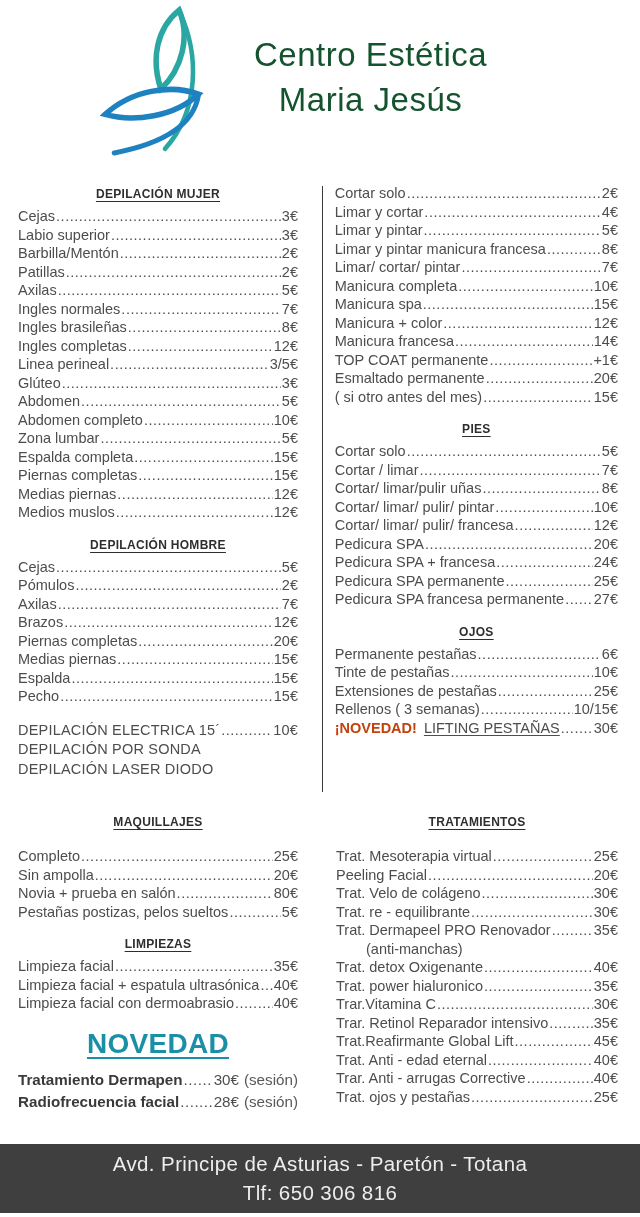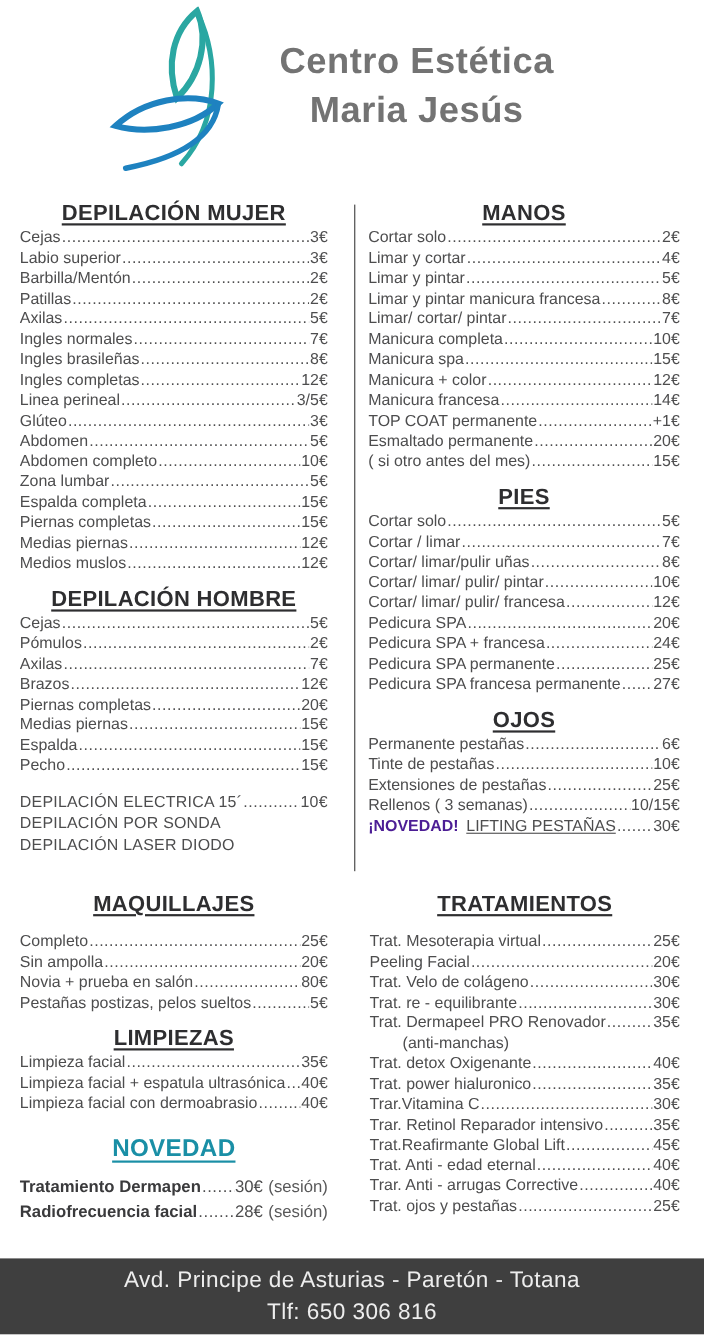--- a/index.html
+++ b/index.html
@@ -15,66 +15,66 @@
   .header { display: flex; padding: 6px 0 0 98px; height: 168px; }
   .logo { width: 142px; height: 154px; flex: 0 0 auto; }
   .logo path { fill: none; stroke-linecap: round; }
   .leaf-top   { stroke: var(--teal, #2aa7a2); stroke-width: 5.5; }
   .leaf-top-sweep { stroke: var(--teal, #2aa7a2); stroke-width: 4.5; }
   .leaf-bottom { stroke: var(--blue, #1e82c0); stroke-width: 5.5; }
   .leaf-bottom-tail { stroke: var(--blue, #1e82c0); stroke-width: 5; }
   .title-block {
     margin: 26px 0 0 14px;
     text-align: center;
-    color: #737373;
+    color: #14532d;
     font-size: 33px;
     line-height: 45px;
     letter-spacing: 0.5px;
-    font-weight: 700;
+    font-weight: 400;
   }
 
   
   .menu { display: flex; padding: 0 22px 0 18px; margin-top: 16px; }
   .col-left { width: 280px; flex: 0 0 auto; }
   .col-right { flex: 1 1 auto; min-width: 0; }
   .vdivider { width: 2px; background: #3c3c3c; margin: 2px 12px 0 24px; }
   .menu.bottom { margin-top: 20px; }
   .menu.bottom .hgap { width: 38px; flex: 0 0 auto; }
 
   
   .sec { margin-bottom: 13px; }
   .sec-title {
-    font-size: 20px; font-weight: bold; color: #2e2e30;
+    font-size: 12px; font-weight: bold; color: #2e2e30;
     text-align: center; line-height: 20px; margin-bottom: 3px;
     text-decoration: underline; text-underline-offset: 3px; letter-spacing: 0.3px;
   }
   .sec.gap .rows { margin-top: 15px; }
   .sec.limpiezas .rows { margin-top: 2px; }
 
   
   .row { display: flex; align-items: baseline; font-size: 14.5px; line-height: 18.5px; color: #4d4d4e; overflow: hidden; }
   .lbl { white-space: nowrap; }
   .dots { flex: 1 1 auto; min-width: 2px; overflow: hidden; white-space: nowrap; margin: 0 1px; }
   .dots::before { content: "...................................................................................................................."; letter-spacing: 0.5px; }
   .price { white-space: nowrap; }
   .suffix { white-space: nowrap; margin-left: 5px; color: #585859; }
   .row.bold .lbl { font-weight: bold; color: #3a3a3c; }
   .row.indent { padding-left: 30px; }
-  .pre { font-weight: bold; color: #4c1d95; margin-right: 7px; white-space: nowrap; }
+  .pre { font-weight: bold; color: #c2410c; margin-right: 7px; white-space: nowrap; }
   .und { text-decoration: underline; text-underline-offset: 2px; }
 
   
   .extra { margin-top: 15px; }
   .extra .row { line-height: 19.5px; letter-spacing: 0.2px; }
 
   
   .sec.novedad { margin-top: 18px; }
   .sec.novedad .sec-title {
     color: var(--accent, #1a8fa6);
-    font-size: 22px; line-height: 26px; margin-bottom: 12px;
+    font-size: 28px; line-height: 26px; margin-bottom: 12px;
     text-underline-offset: 4px;
   }
   .sec.novedad .row { line-height: 22px; font-size: 15.2px; }
 
   
   .footer {
     margin: 18px 0 21px;
     background: var(--footer-bg, #3f3f3f);
     color: #ededed;
     text-align: center;
@@ -249,21 +249,20 @@
             </div>
             <div class="row">
               <span class="lbl">DEPILACIÓN LASER DIODO</span>
             </div>
           </div>
       </section>
     </div>
     <div class="vdivider"></div>
     <div class="col-right">
       <section class="sec">
-        <h2 class="sec-title">MANOS</h2>
         <div class="rows">
             <div class="row">
               <span class="lbl">Cortar solo</span>
               <span class="dots"></span>
               <span class="price">2€</span>
             </div>
             <div class="row">
               <span class="lbl">Limar y cortar</span>
               <span class="dots"></span>
               <span class="price">4€</span>

